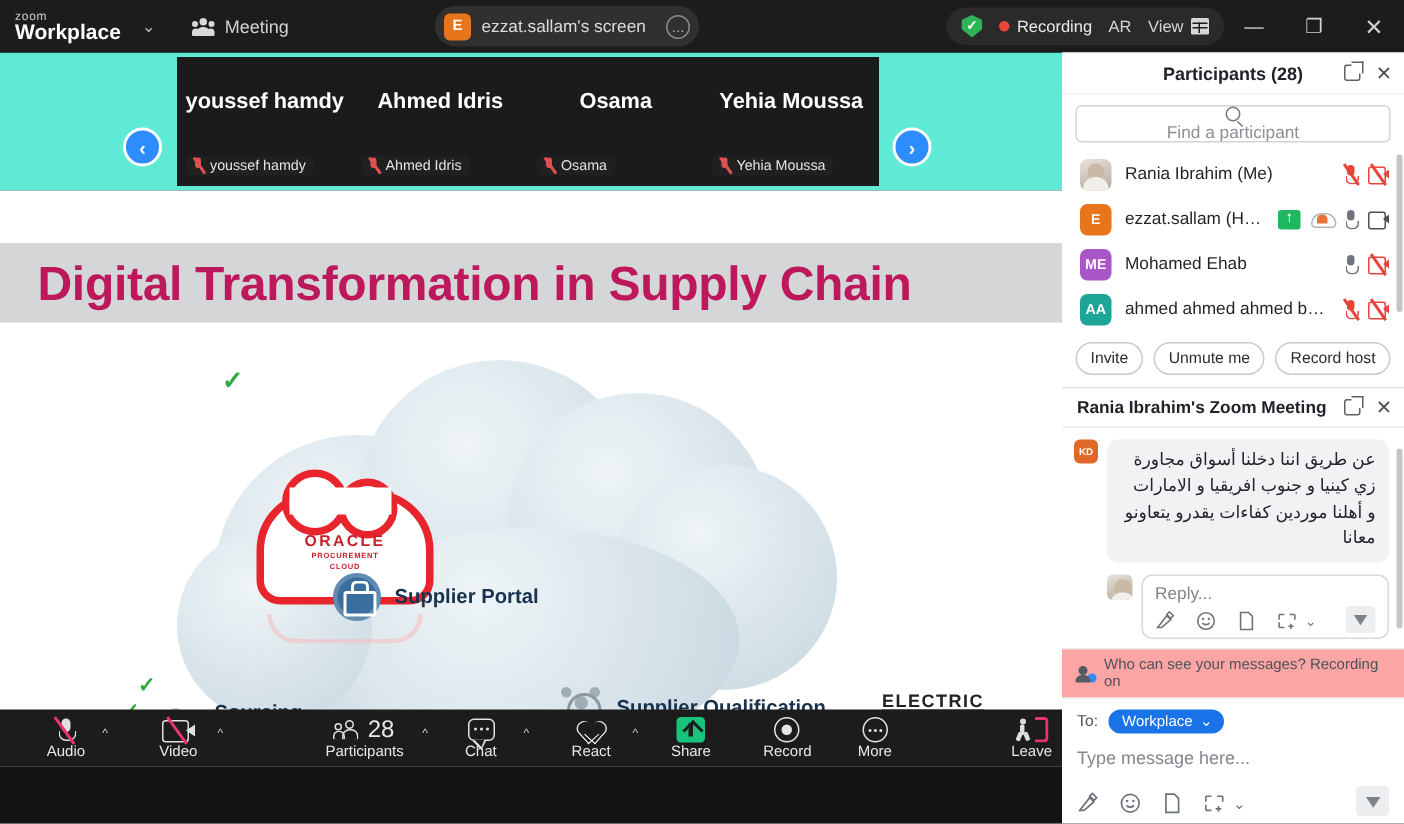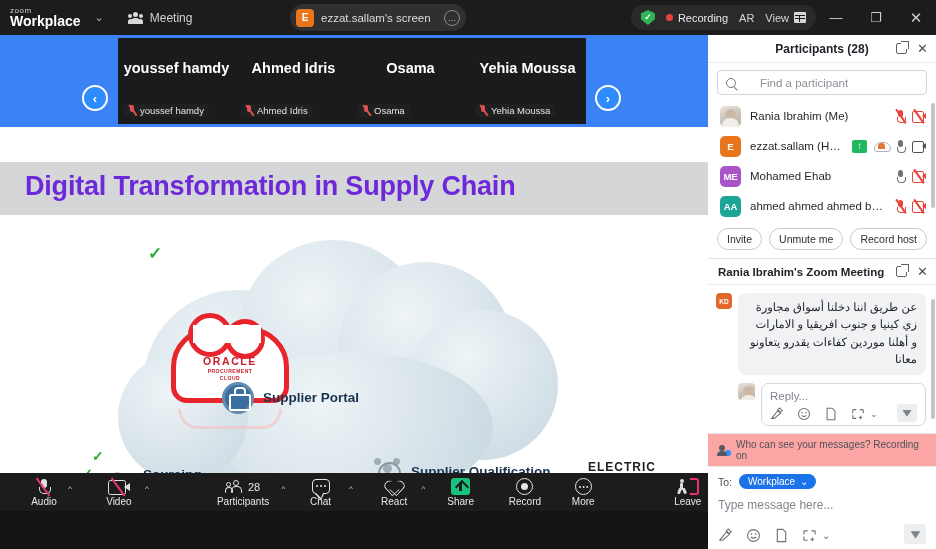--- a/index.html
+++ b/index.html
@@ -65,21 +65,21 @@
   .view-ico::after { content:""; position:absolute; left:1px; top:3px; width:10px; height:1px;
     background:#1c1c1c; box-shadow:0 3px 0 #1c1c1c; }
   .view-ico::before { content:""; position:absolute; left:5px; top:3px; width:1px; height:7px; background:#1c1c1c; z-index:2;}
 
   .wbtn { width:40px; height:35px; display:flex; align-items:center; justify-content:center;
           color:#d0d0d0; font-size:13px; cursor:pointer; }
   .wbtn.close { font-size:15px; }
 
   
   .stage { position:absolute; top:35px; left:0; width:708px; height:476px; background:#0f0f0f; overflow:hidden; }
-  .strip { position:absolute; top:0; left:0; width:708px; height:92px; background:#3b82f6; }
+  .strip { position:absolute; top:0; left:0; width:708px; height:92px; background:#5eead4; }
   .strip-inner {
     position:absolute; left:118px; top:3px; width:468px; height:86px;
     background:#181818; border-radius:4px; display:flex;
   }
   .tile { flex:1; position:relative; background:#1b1b1b; }
   .tile .nm { position:absolute; top:22px; left:0; right:0; text-align:center;
     color:#fff; font-size:14.5px; font-weight:bold; white-space:nowrap; }
   .tile .tag {
     position:absolute; bottom:7px; left:6px; display:flex; align-items:center; gap:4px;
     background:rgba(34,34,34,.82); border-radius:3px; padding:1px 5px 1px 4px;
@@ -100,22 +100,22 @@
     display:flex; align-items:center; justify-content:center; cursor:pointer; font-weight:bold;
   }
   .nav-arrow.l { left:82px; }
   .nav-arrow.r { left:595px; }
 
   
   .slide { position:absolute; top:92px; left:0; width:708px; height:384px;
            background:#ffffff; overflow:hidden; }
   .slide-band { position:absolute; top:35px; left:0; width:708px; height:53px; background:#d4d6d8; }
   .slide-title {
-    position:absolute; top:44px; left:25px; font-size:27px; font-weight:bold;
-    color:#6d28d9; letter-spacing:-.2px; white-space:nowrap;
+    position:absolute; top:44px; left:25px; font-size:32px; font-weight:bold;
+    color:#be185d; letter-spacing:-.2px; white-space:nowrap;
   }
   .cloud { position:absolute; left:88px; top:105px; width:490px; height:285px; }
   .cloud b {
     position:absolute; background:#d5e1e8; border-radius:50%; display:block;
     background:radial-gradient(circle at 38% 30%, #eef4f7 0%, #d3e0e7 68%, #c6d6df 100%);
   }
   .c1 { left:55px;  top:58px;  width:190px; height:190px; }
   .c2 { left:150px; top:8px;   width:190px; height:190px; }
   .c3 { left:250px; top:30px;  width:175px; height:175px; }
   .c4 { left:320px; top:78px;  width:150px; height:150px; }
@@ -198,21 +198,21 @@
   .pnl-head .ttl { font-size:12px; font-weight:bold; color:#20232a; }
   .pnl-head .acts { position:absolute; right:8px; display:flex; gap:10px; align-items:center; }
   .ic-pop { width:11px; height:11px; border:1.4px solid #5c6067; border-radius:2px; position:relative; cursor:pointer; }
   .ic-pop::after { content:""; position:absolute; right:-3px; top:-3px; width:7px; height:7px;
     border-top:1.4px solid #5c6067; border-right:1.4px solid #5c6067; background:#fff; }
   .ic-x { color:#4b4f55; font-size:13px; cursor:pointer; line-height:1; }
 
   .search-wrap { padding:7px 9px 6px; }
   .search-box {
     height:25px; border:1px solid #d2d4d8; border-radius:4px; display:flex; align-items:center;
-    gap:24px; padding:0 8px; background:#fff; cursor:text;
+    gap:2px; padding:0 24px; background:#fff; cursor:text;flex-direction:column;
   }
   .mag { width:10px; height:10px; border:1.4px solid #757a82; border-radius:50%; position:relative; flex:0 0 auto;}
   .mag::after { content:""; position:absolute; right:-3px; bottom:-3px; width:5px; height:1.4px;
     background:#757a82; transform:rotate(45deg); }
   .search-box .ph { color:#8c9096; font-size:11.5px; }
 
   .plist { }
   .prow { height:30px; display:flex; align-items:center; padding:0 10px 0 12px; gap:9px; cursor:pointer; }
   .av-sq { width:21px; height:21px; border-radius:5px; color:#fff; font-size:9.5px;
     font-weight:bold; display:flex; align-items:center; justify-content:center; flex:0 0 auto; }
@@ -343,21 +343,21 @@
     border-top:4px solid transparent; border-bottom:4px solid transparent; border-right:6px solid #e0e0e0; }
   .tb-cam .bar { position:absolute; left:9px; top:-3px; width:2.2px; height:22px;
     background:#e8346a; transform:rotate(-36deg); z-index:3; }
 
   .tb-ppl { width:18px; height:14px; position:relative; }
   .tb-ppl i { position:absolute; border:1.6px solid #e4e4e4; border-radius:50%; }
   .tb-ppl i:nth-child(1){ width:6px;height:6px; left:7px; top:0;}
   .tb-ppl i:nth-child(2){ width:5px;height:5px; left:0px; top:2px;}
   .tb-ppl i:nth-child(3){ width:11px;height:7px; left:5px; top:6px; border-radius:5px 5px 1px 1px; border-bottom:none;}
   .tb-ppl i:nth-child(4){ width:8px;height:6px; left:-1px; top:7px; border-radius:4px 4px 1px 1px; border-bottom:none;}
-  .pcount { color:#e7e7e7; font-size:11px; }
+  .pcount { color:#e7e7e7; font-size:16px; }
 
   .tb-chat { width:18px; height:15px; border:1.6px solid #e4e4e4; border-radius:4px; position:relative; }
   .tb-chat::after { content:""; position:absolute; left:3px; bottom:-5px; width:0; height:0;
     border-left:5px solid transparent; border-right:2px solid transparent; border-top:5px solid #1c1c1c; z-index:2;}
   .tb-chat::before { content:""; position:absolute; left:2.5px; bottom:-6.5px; width:0; height:0;
     border-left:6px solid transparent; border-right:3px solid transparent; border-top:6px solid #e4e4e4;}
   .tb-chat .dots { position:absolute; left:3px; top:5px; width:2px; height:2px; border-radius:50%;
     background:#e4e4e4; box-shadow:4px 0 0 #e4e4e4, 8px 0 0 #e4e4e4; }
 
   .tb-heart { width:17px; height:15px; position:relative; }

